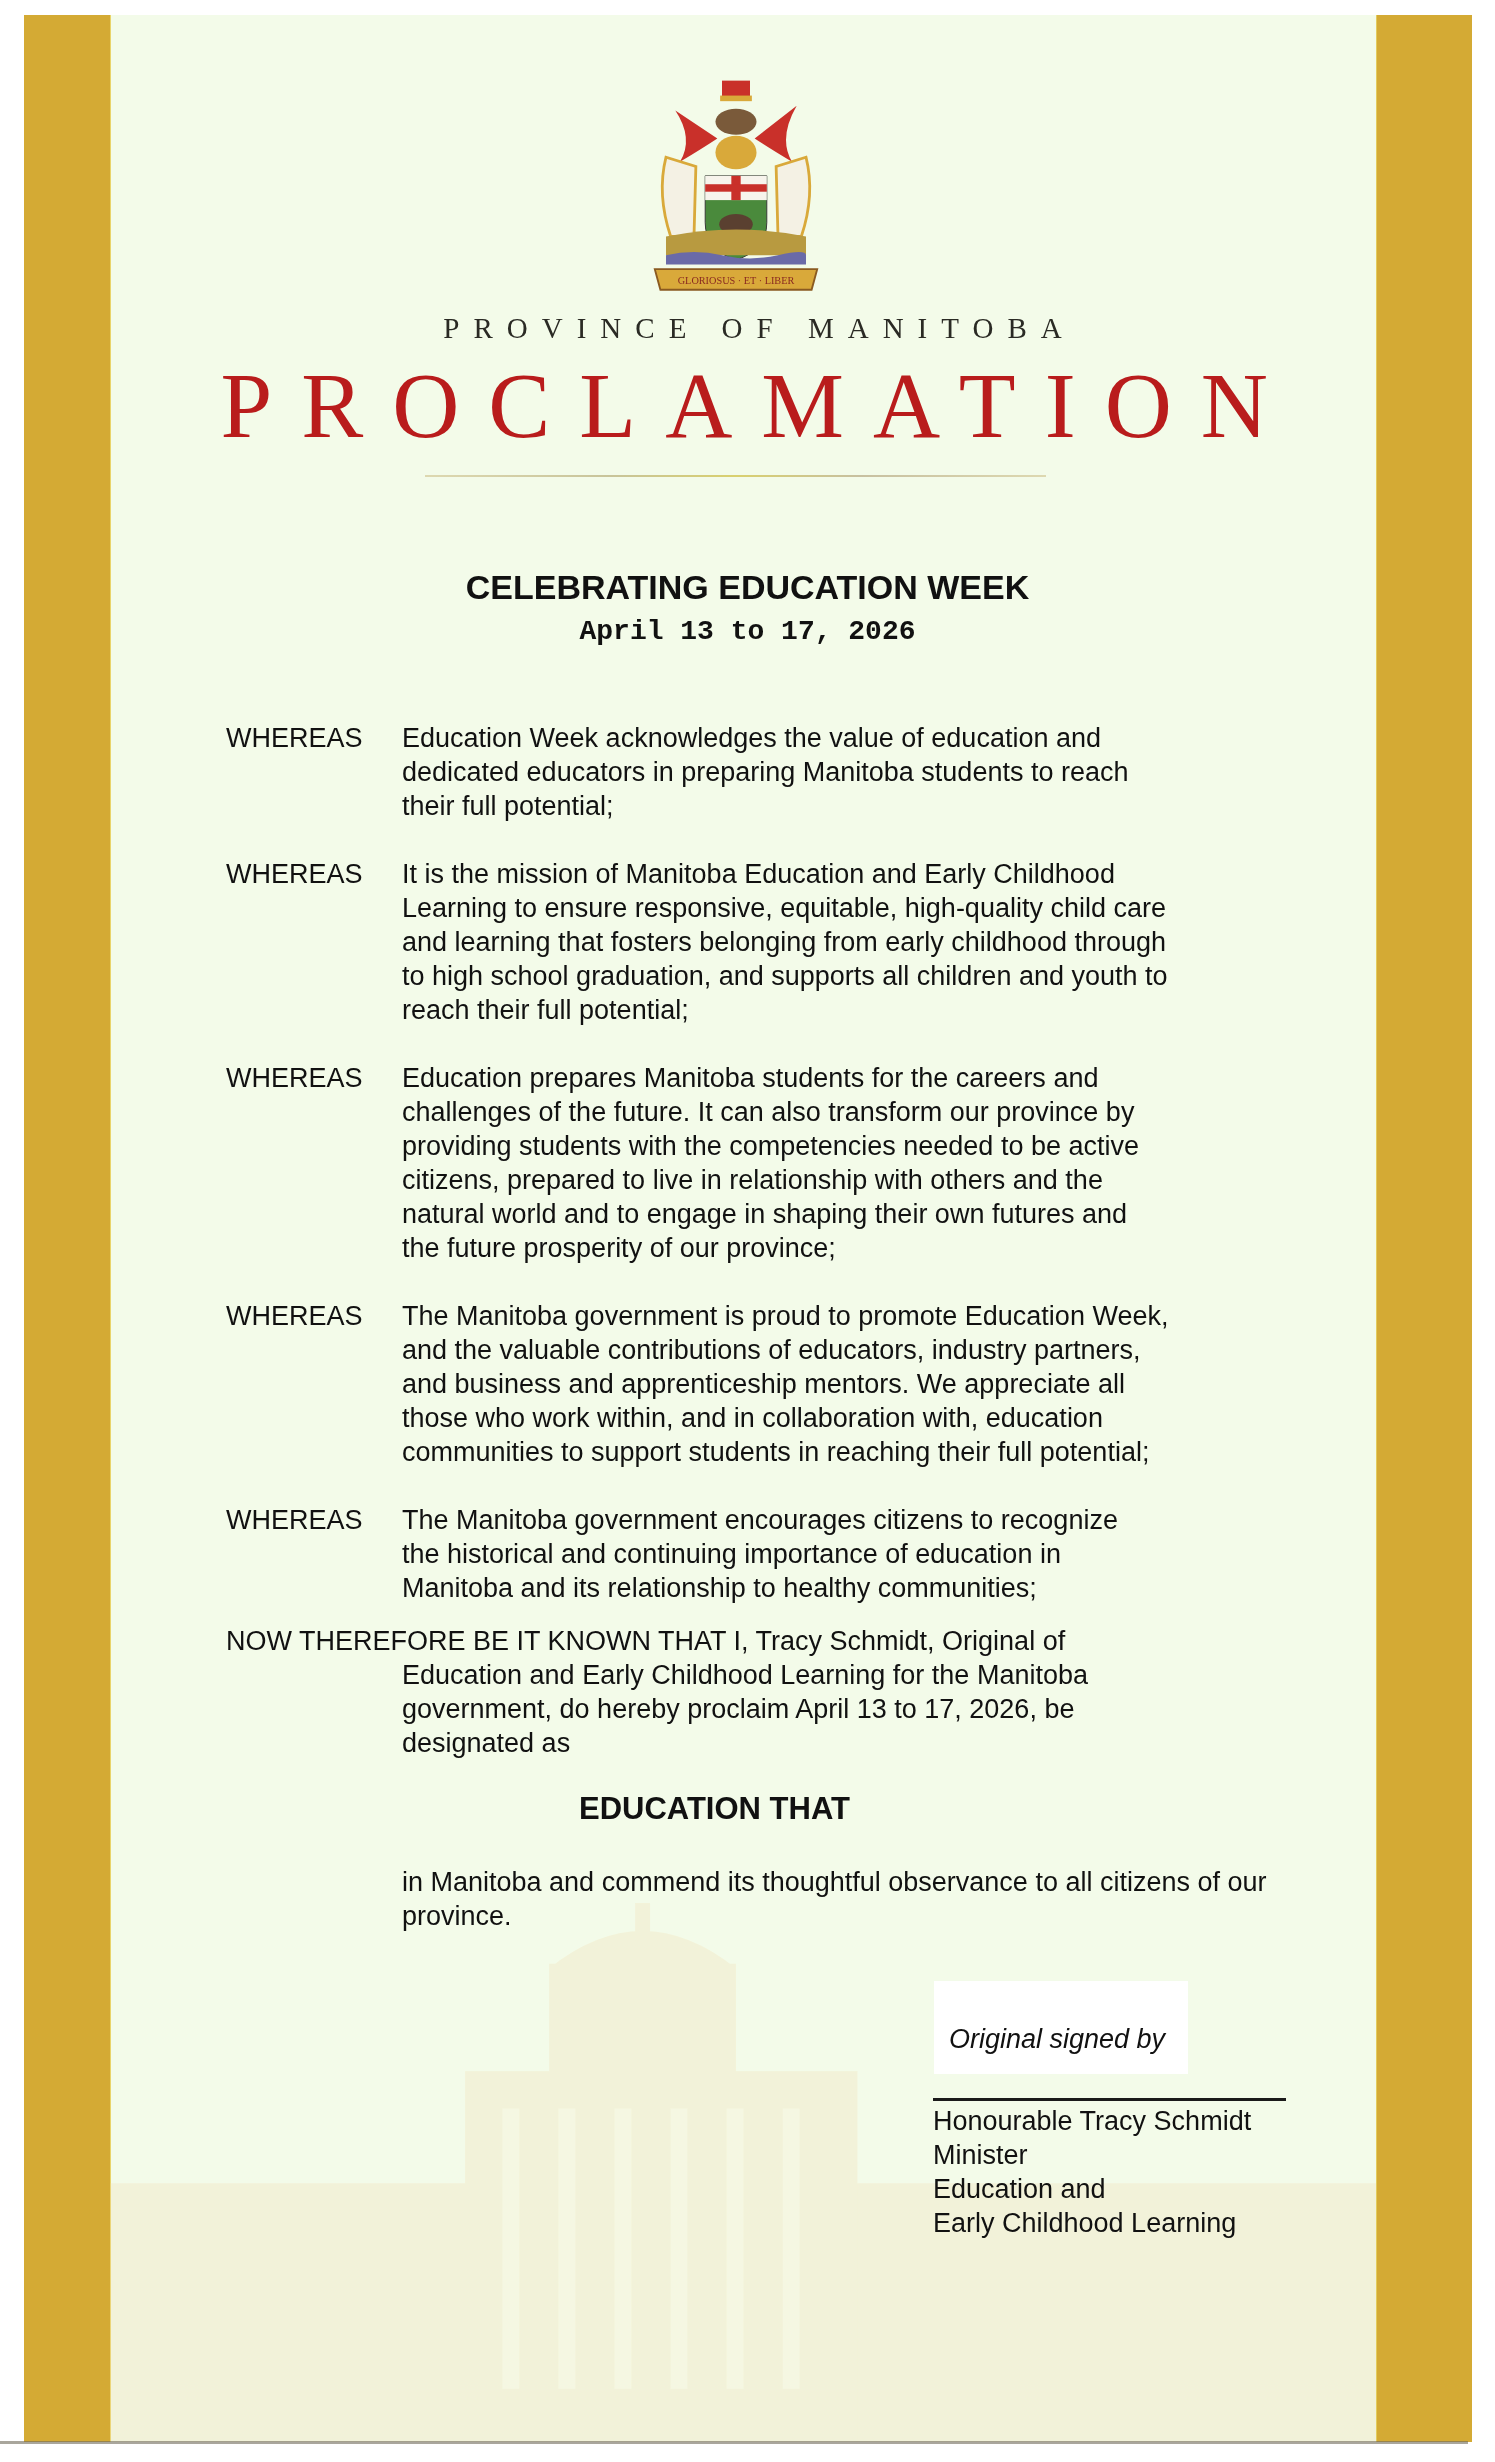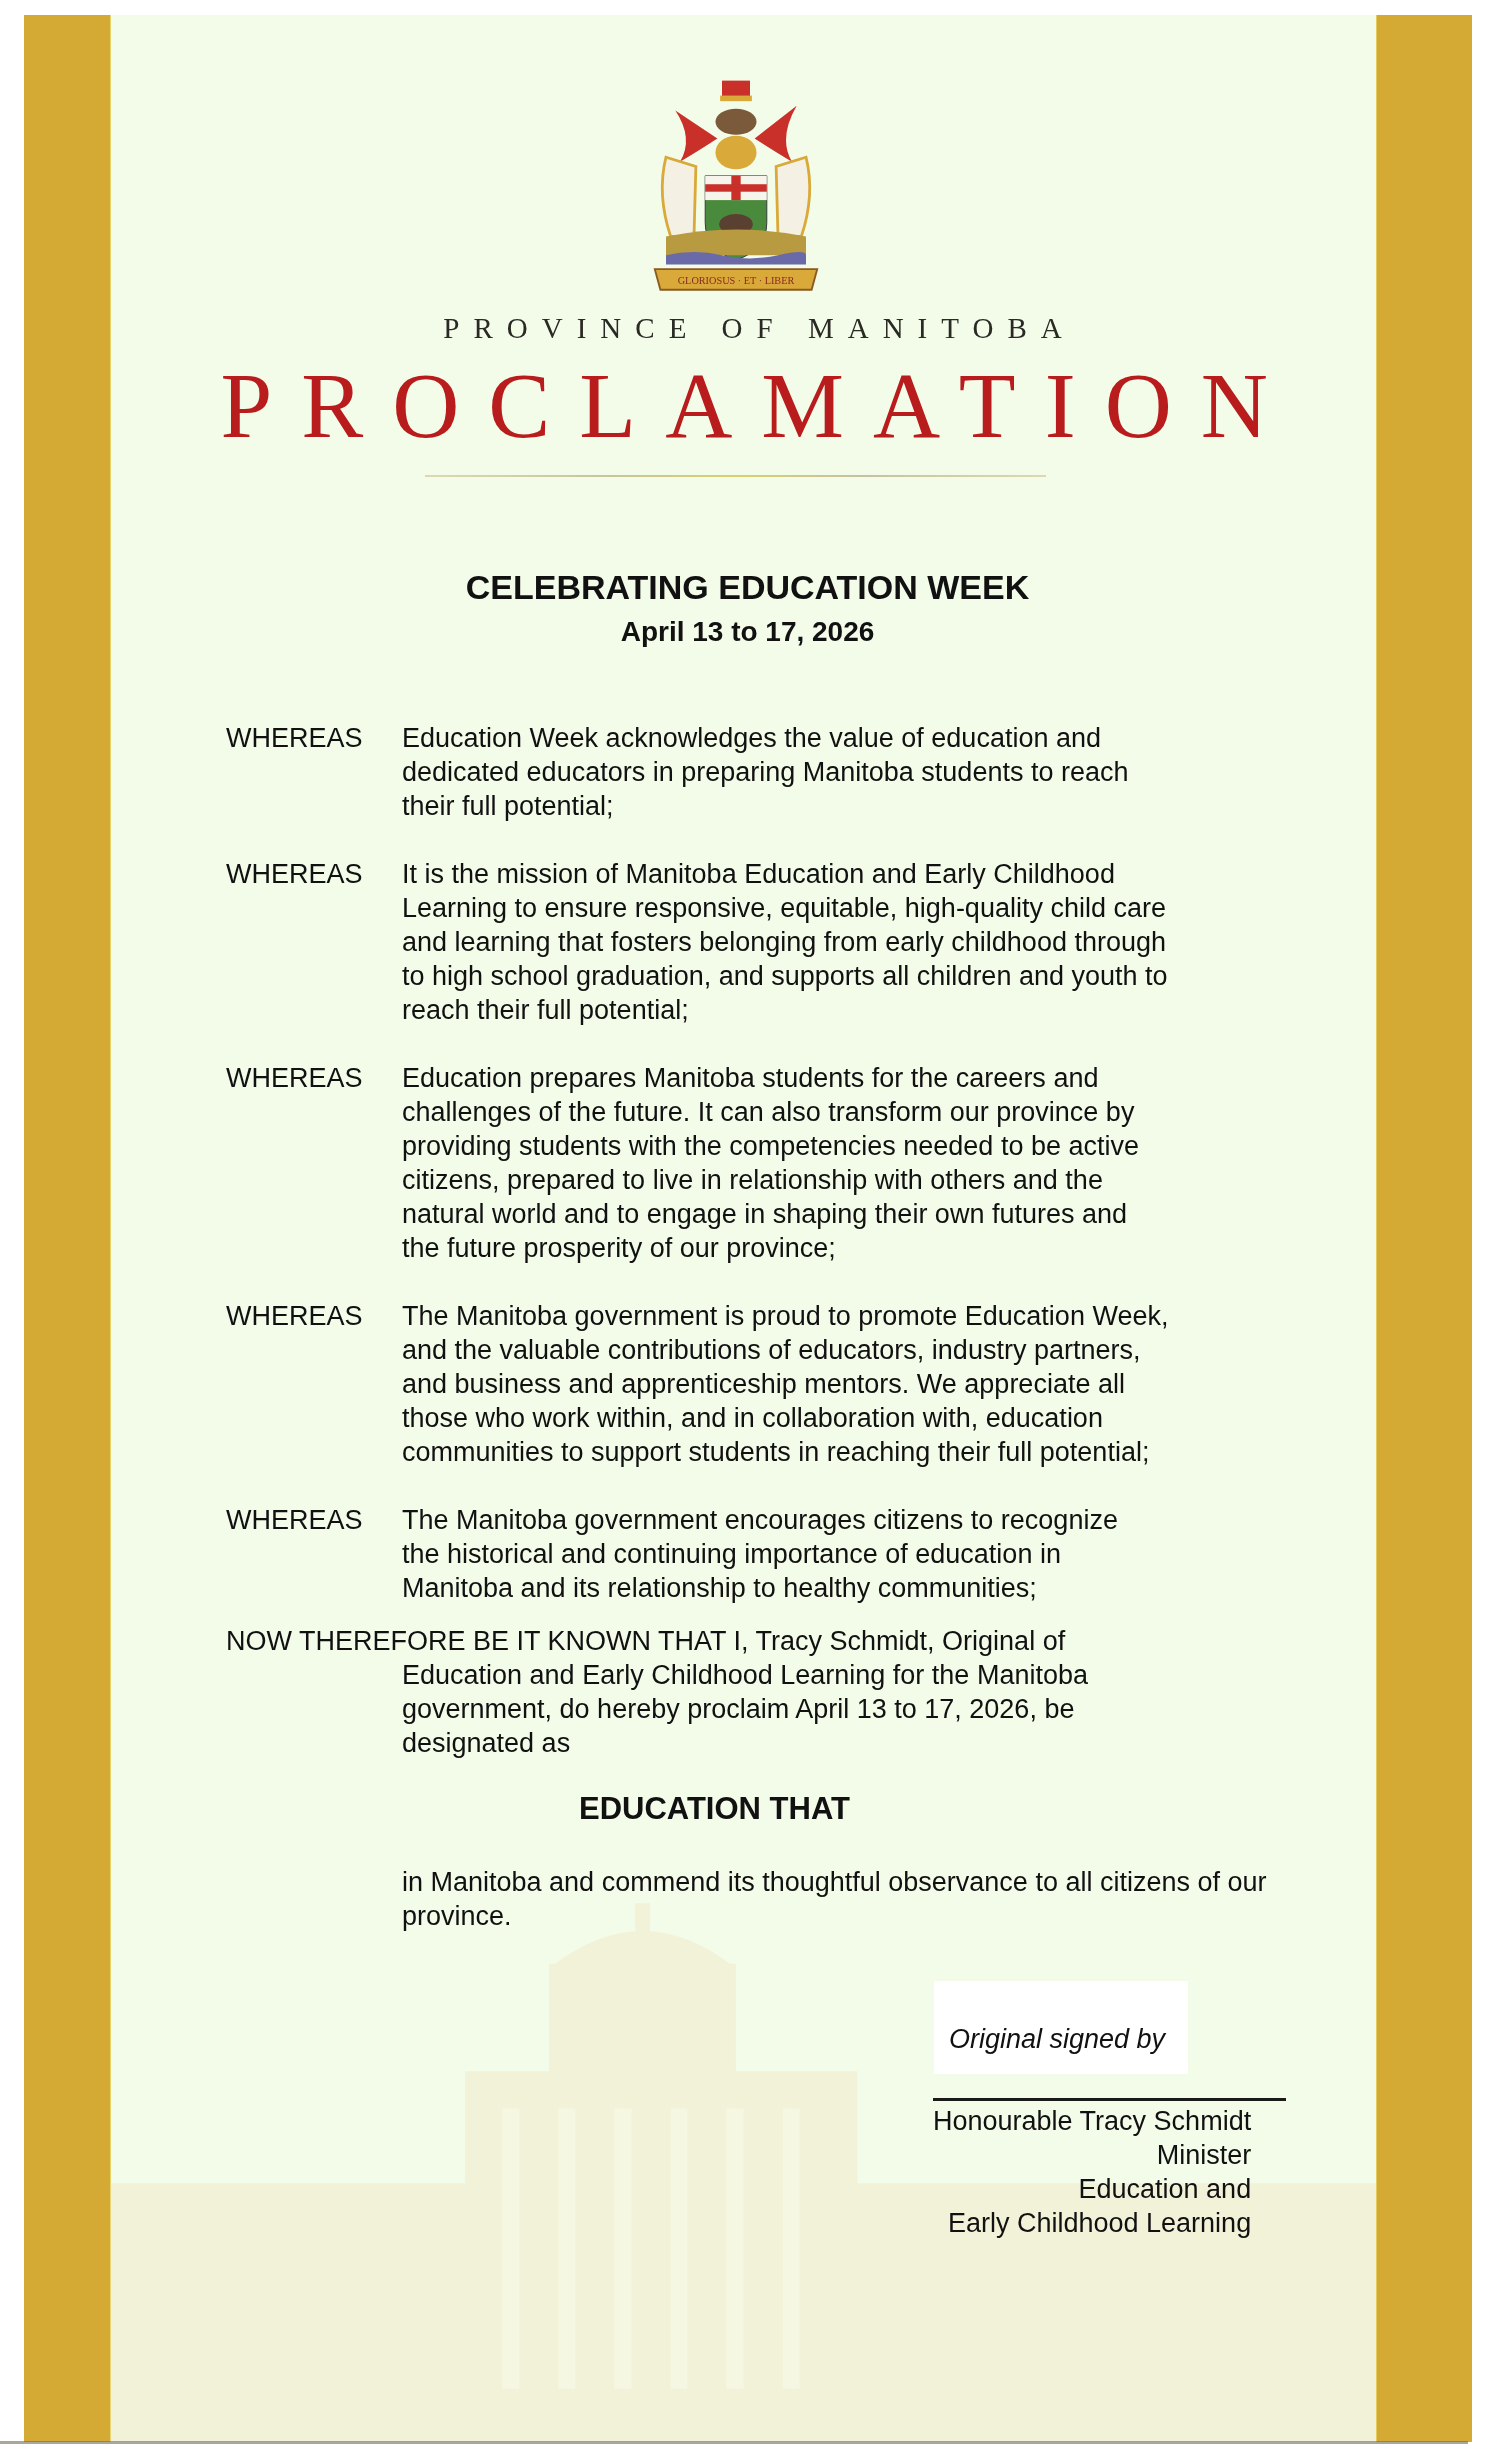--- a/index.html
+++ b/index.html
@@ -8,34 +8,34 @@
   .page::after { content:""; position:absolute; left:0; right:0; bottom:-1.9px; height:2.8px; background:#6f6a5a; opacity:.6; }
   .bar-left { position:absolute; left:24px; top:0; width:86px; height:100%; background:#d4aa34; border-right:1.9px solid #e9d46a; }
   .bar-right { position:absolute; left:1376px; top:0; width:95px; height:100%; background:#d4aa34; border-left:1.9px solid #e3cb5c; }
   .bar-left::before { content:""; position:absolute; left:-24px; top:0; width:24px; height:100%; background:#ffffff; }
   .watermark { position:absolute; left:110px; top:1860px; width:1266px; height:567px; opacity:.35; }
   .crest { position:absolute; left:638px; top:58px; width:196px; height:229px; }
   .province { position:absolute; left:12px; width:1495px; top:297px; text-align:center; font-family:"Liberation Serif", serif; font-size:29px; letter-spacing:14px; color:#2a2a24; }
   .proclamation { position:absolute; left:0; width:1495px; top:344px; text-align:center; font-family:"Liberation Serif", serif; font-size:93px; letter-spacing:29px; color:#b91c1c; line-height:93px; padding-left:22.4px; box-sizing:border-box; }
   .divider { position:absolute; left:425px; top:460px; width:621px; height:1.9px; background:linear-gradient(90deg,#ddd8b0,#c8c49a 30%,#d9d06e 50%,#c7c0a0 70%,#ddd8b0); }
   .title { position:absolute; left:0; width:1495px; top:553px; text-align:center; font-weight:bold; font-size:34px; }
-  .subtitle { position:absolute; left:0; width:1495px; top:601px; text-align:center; font-weight:bold; font-size:28px; }
+  .subtitle { position:absolute; left:0; width:1495px; top:601px; text-align:center; font-weight:bold; font-size:28px;font-family:Liberation Mono, monospace; }
   .clauses { position:absolute; left:226px; top:706px; width:1075px; font-size:27px; line-height:34px; }
   .clause { display:flex; margin-bottom:34px; }
   .clause-label { width:176px; flex:none; }
   .clause-text { flex:1; }
   .resolve { position:absolute; left:226px; top:1609px; width:1075px; font-size:27px; line-height:34px; }
   .resolve-body { padding-left:176px; }
   .designation { position:absolute; left:0; width:1495px; top:1776px; padding-left:0; text-align:left; font-weight:bold; font-size:31px; }
   .designation span { position:absolute; left:579px; }
   .closing { position:absolute; left:402px; top:1850px; width:897px; font-size:27px; line-height:34px; }
   .sig-box { position:absolute; left:934px; top:1966px; width:254px; height:93px; background:#ffffff; }
   .sig-label { position:absolute; left:949px; top:2009px; font-style:italic; font-size:27px; }
   .sig-line { position:absolute; left:933px; top:2083px; width:353px; height:2.8px; background:#1a1a1a; }
-  .sig-block { position:absolute; left:933px; top:2089px; font-size:27px; line-height:34px;text-align:right; }
+  .sig-block { position:absolute; left:933px; top:2089px; font-size:27px; line-height:34px; }
 </style>
 </head>
 <body>
 
 <div class="page">
   <div class="bar-left"></div>
   <div class="bar-right"></div>
 
   <svg class="watermark" viewBox="0 0 1355 607" preserveAspectRatio="none">
     <g fill="#f2d9a8" opacity="0.7">

